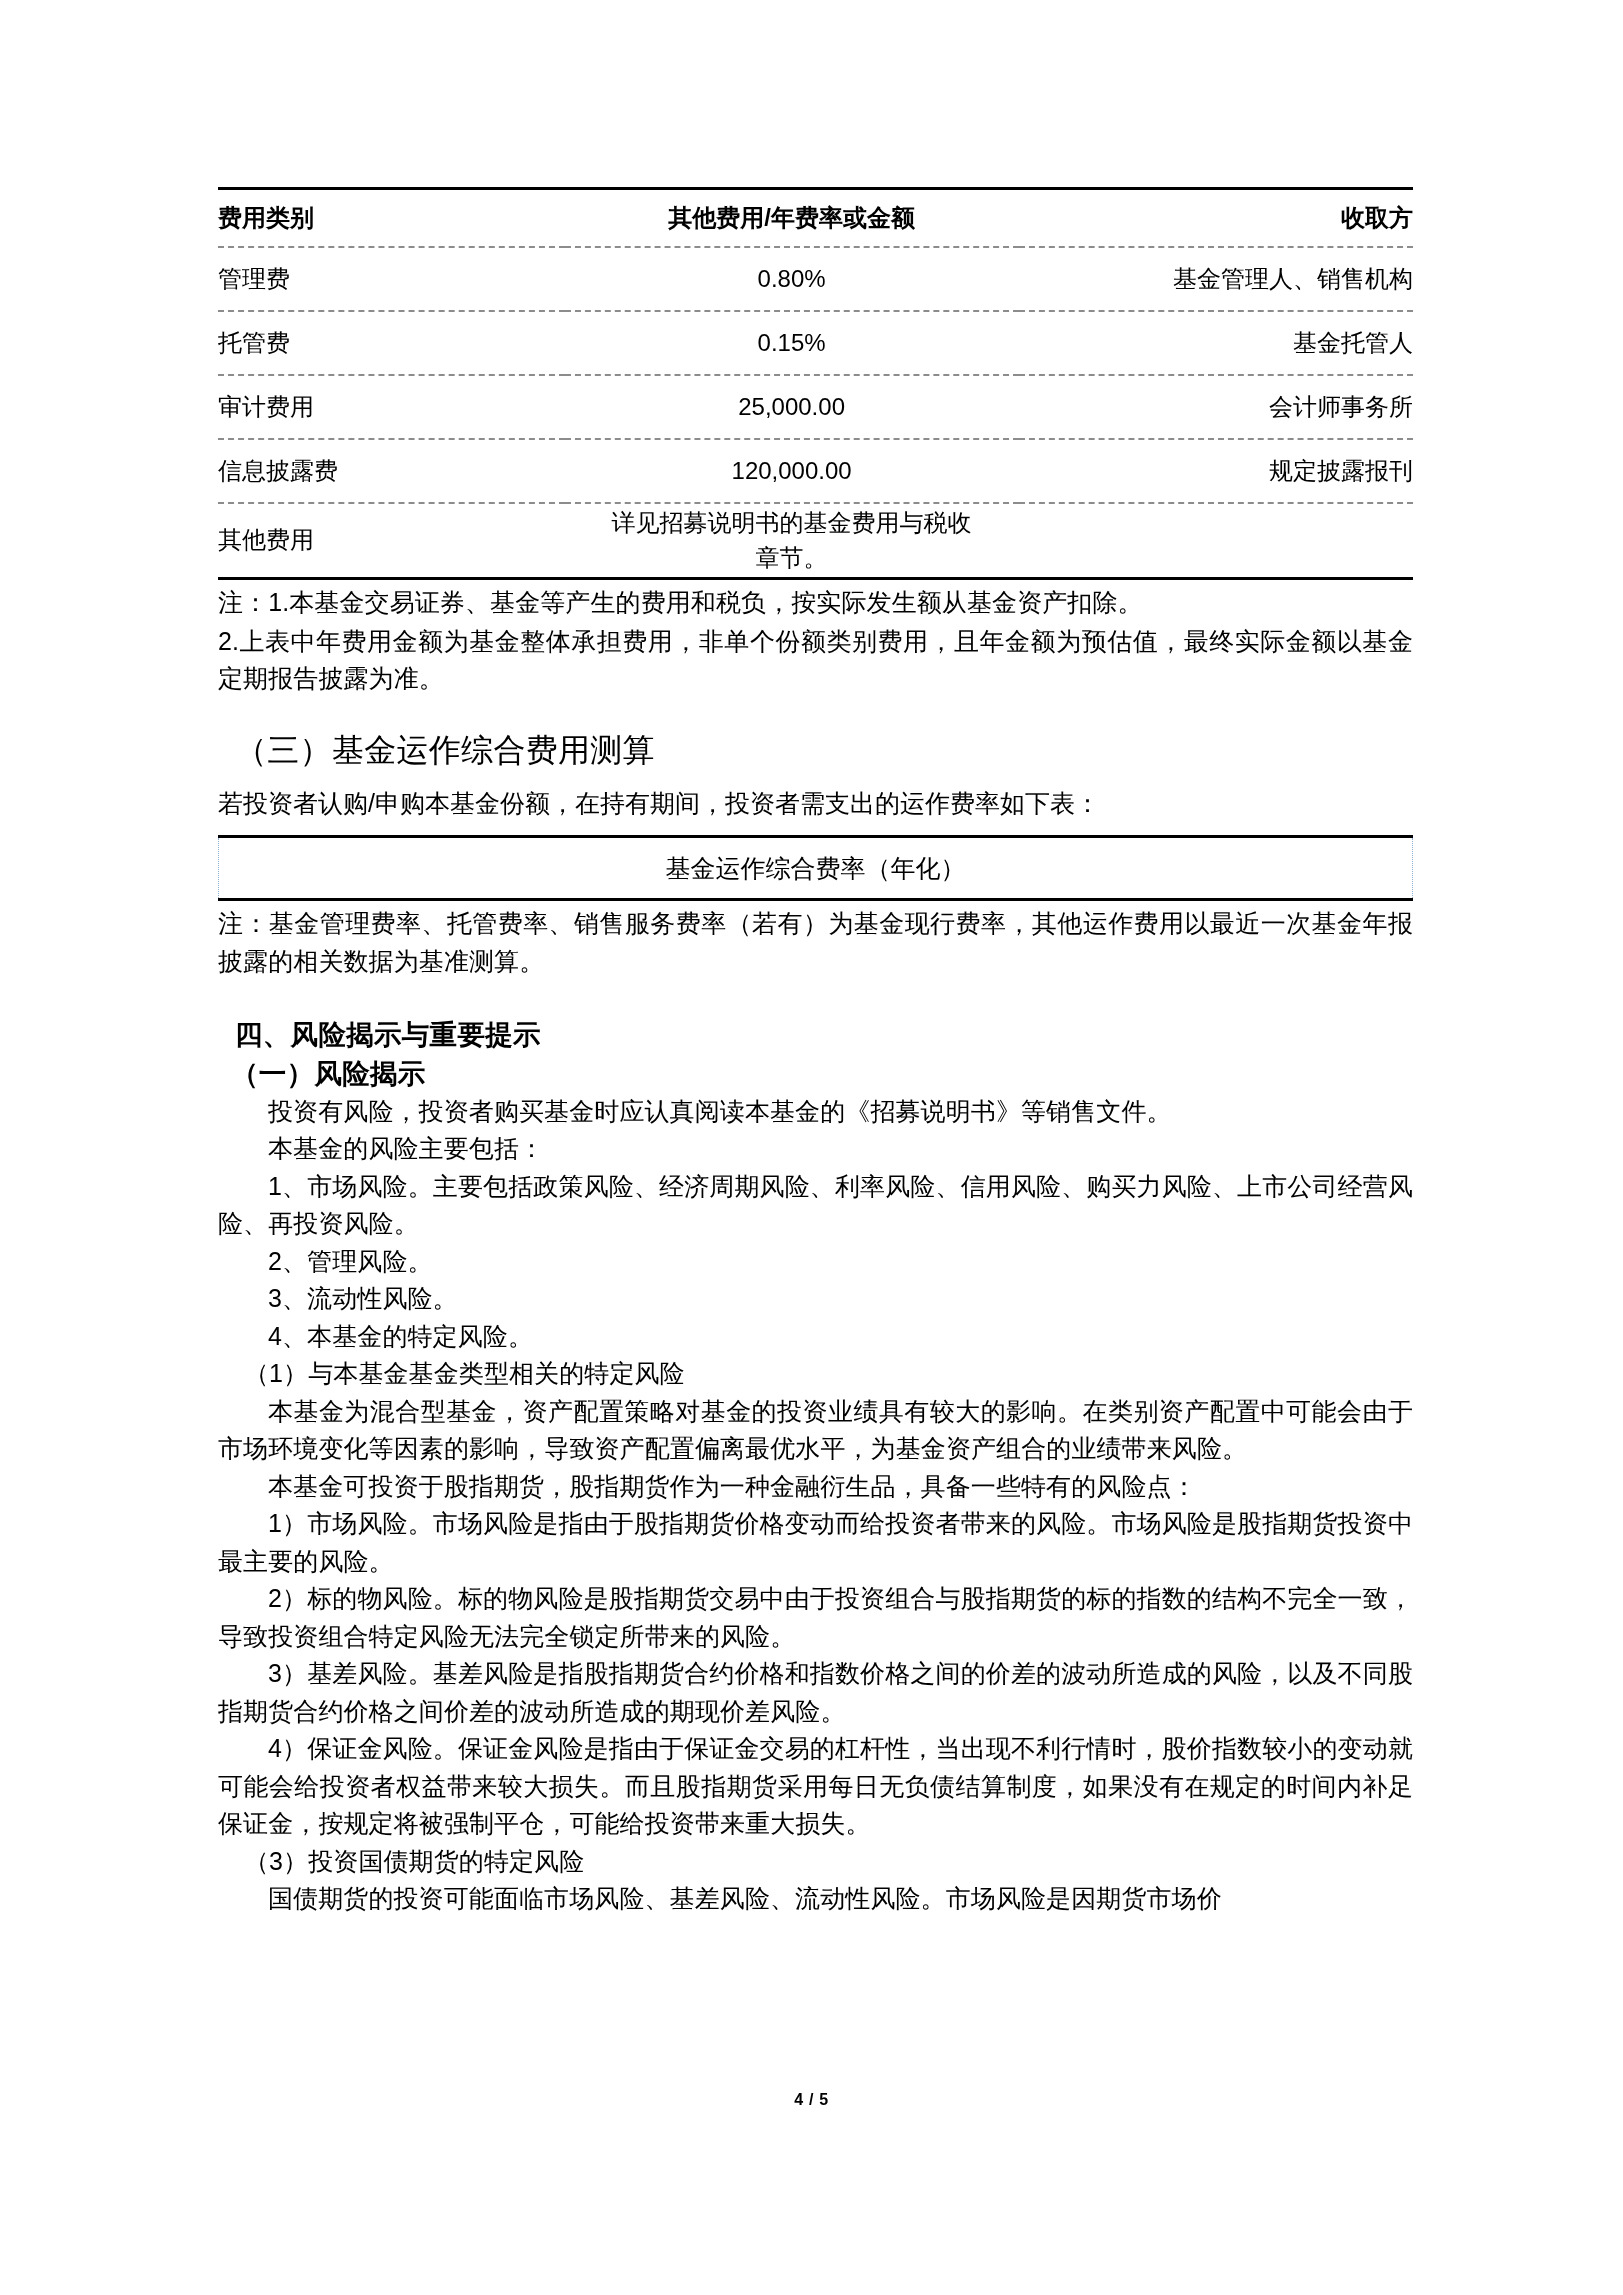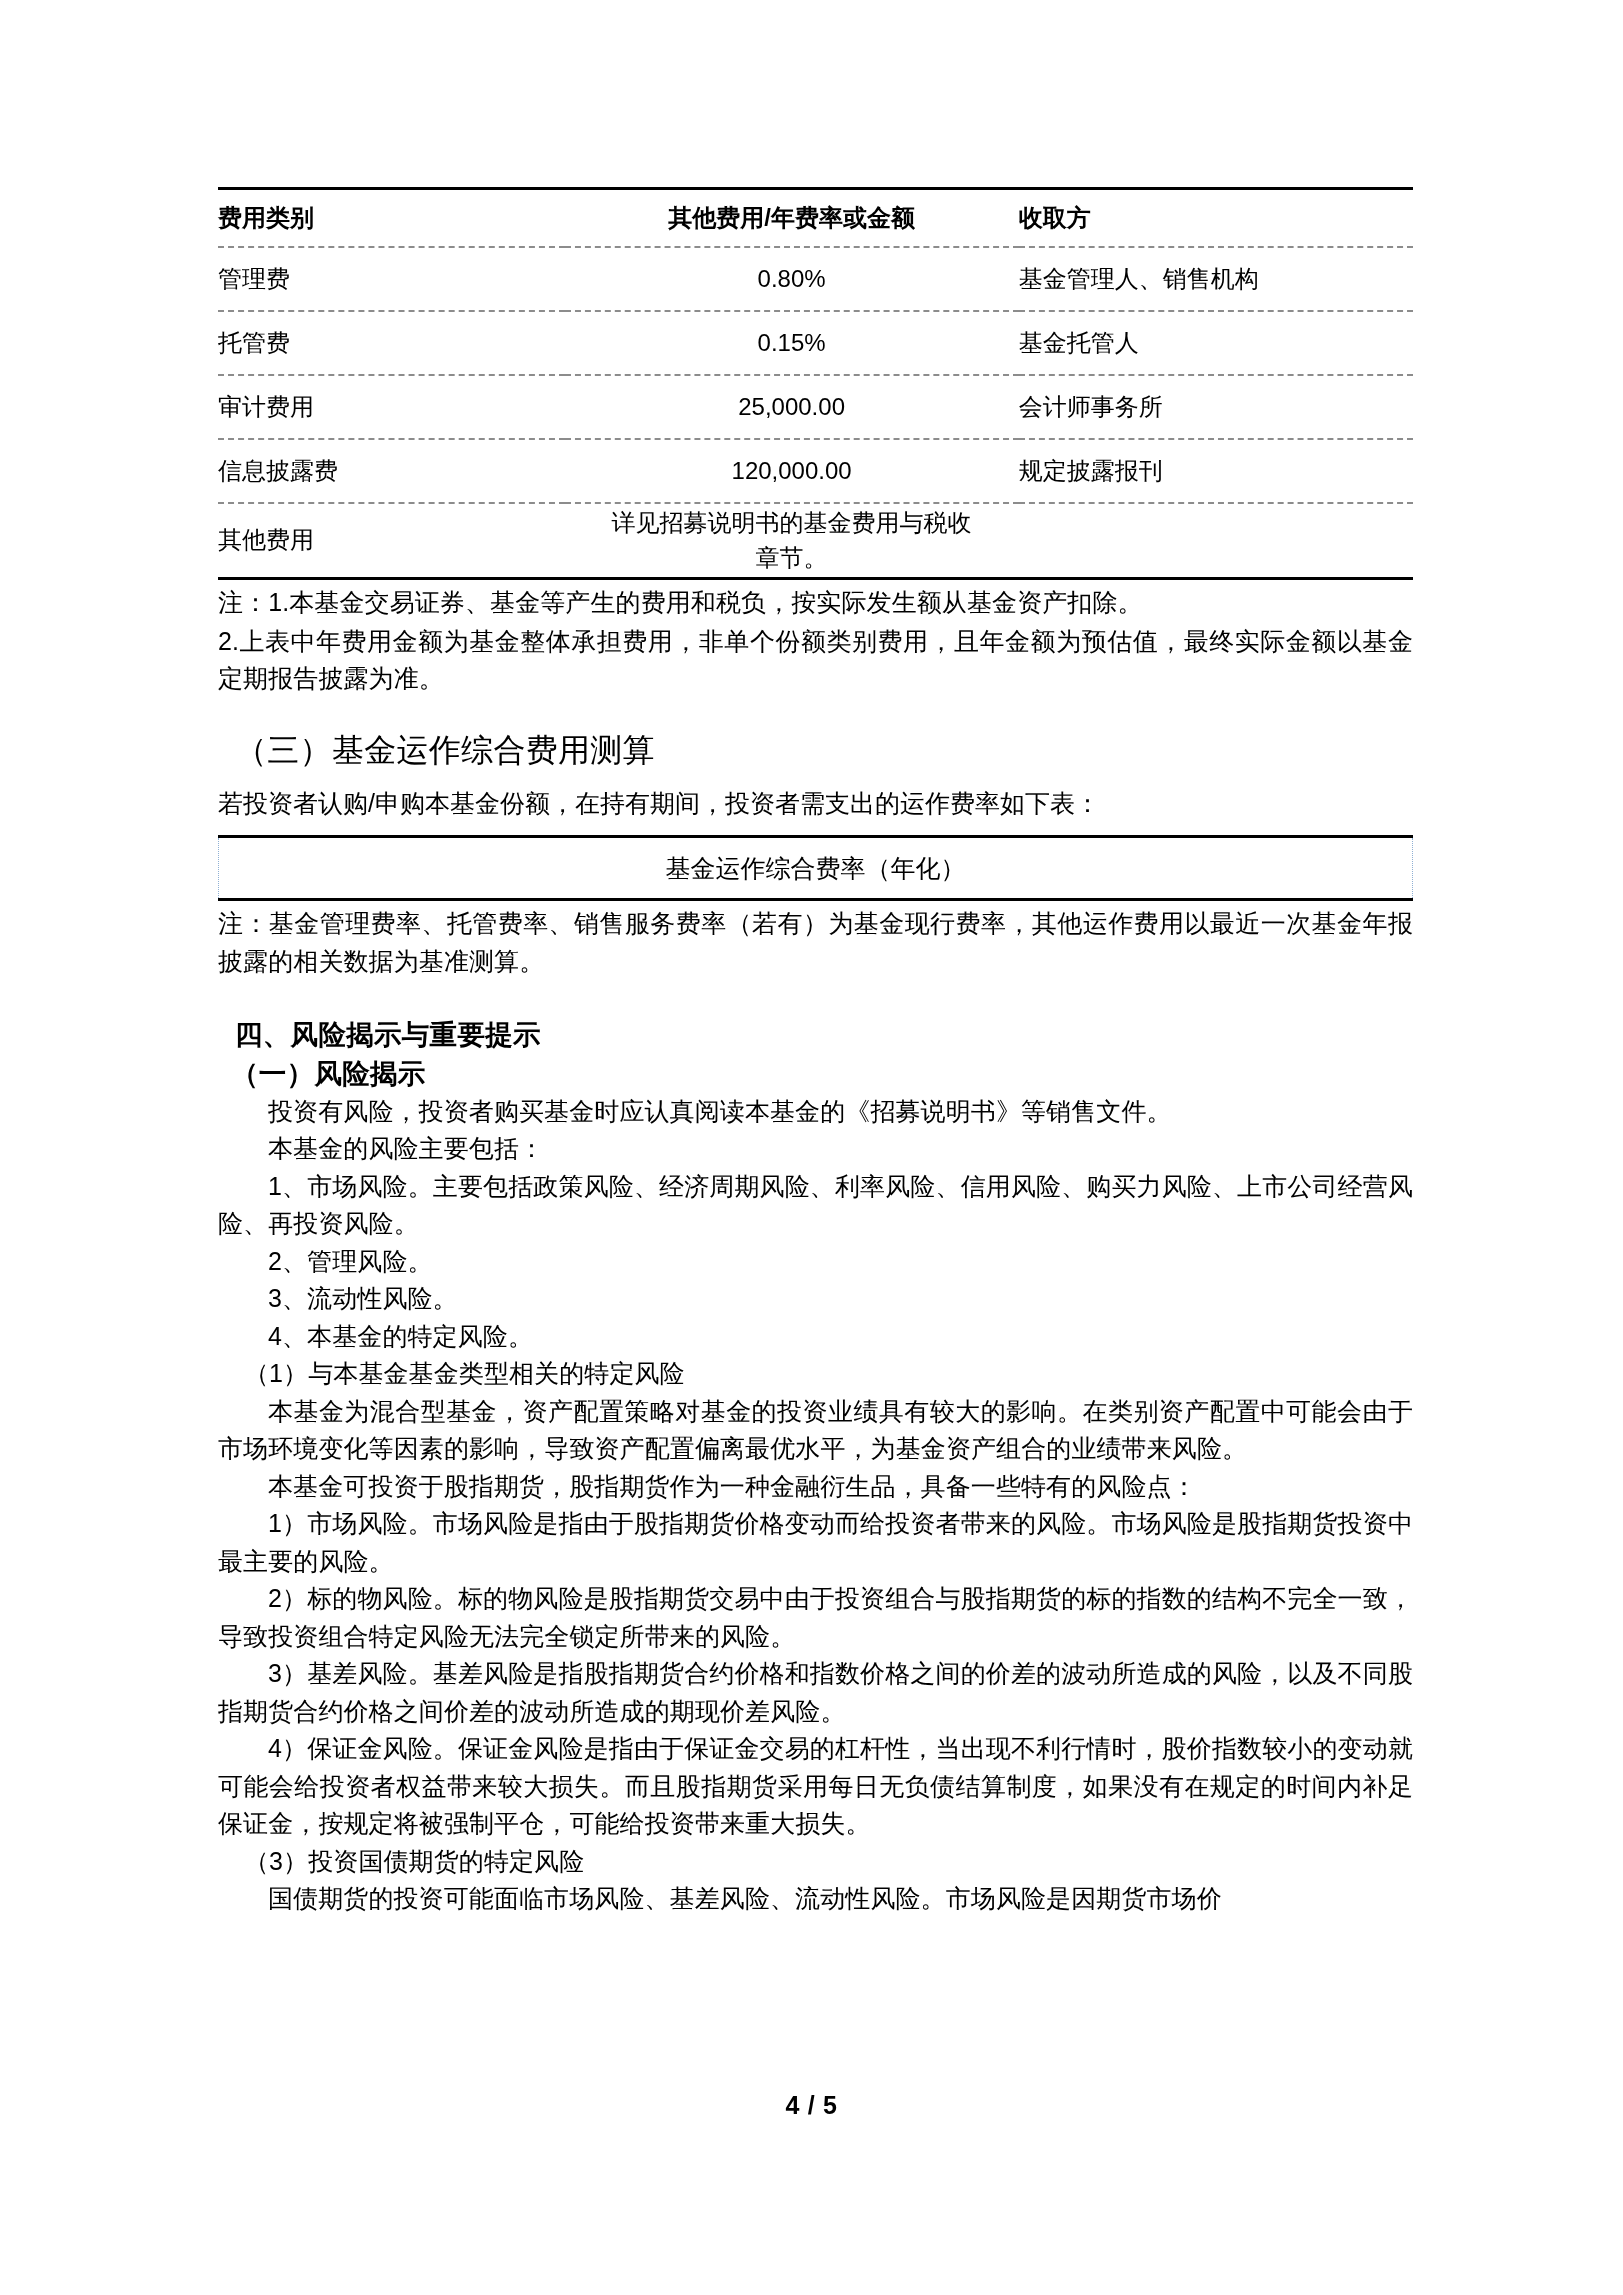--- a/index.html
+++ b/index.html
@@ -52,21 +52,21 @@
   }
   .fee-table tbody tr td {
     border-top: 2px dashed #8c8c8c;
     height: 62px;
   }
   .fee-table tbody tr.other-fee td {
     height: 73px;
   }
   .th-cat, .td-cat { text-align: left; padding-left: 6.5px; }
   .th-mid, .td-mid { text-align: center; }
-  .th-rec, .td-rec { text-align: left; }
+  .th-rec, .td-rec { text-align: right; }
   .td-mid-two {
     text-align: center;
     line-height: 1.33;
   }
 
   
   .note {
     font-size: 25px;
     line-height: 1.50;
     margin: 3.9px 0 0 0;
@@ -138,21 +138,21 @@
   .indent-2 { text-indent: 50px; }
   .indent-1 { text-indent: 26px; }
 
   
   .footer {
     position: absolute;
     left: 0;
     top: 2091px;
     width: 100%;
     text-align: center;
-    font-size: 25px;
+    font-size: 16px;
     font-weight: bold;
     letter-spacing: 0.7px;
   }
 </style>
 </head>
 <body>
 
 <div class="page">
 
   <div class="content">

